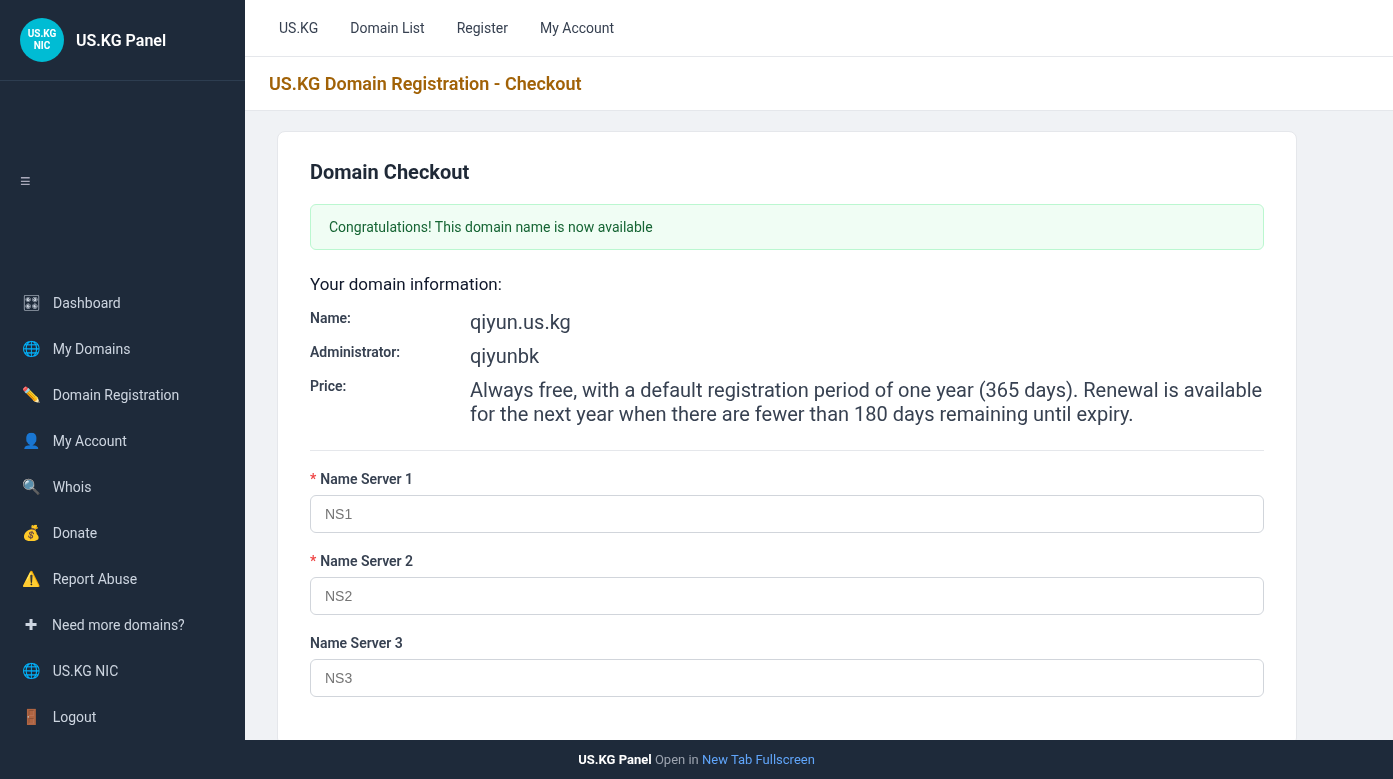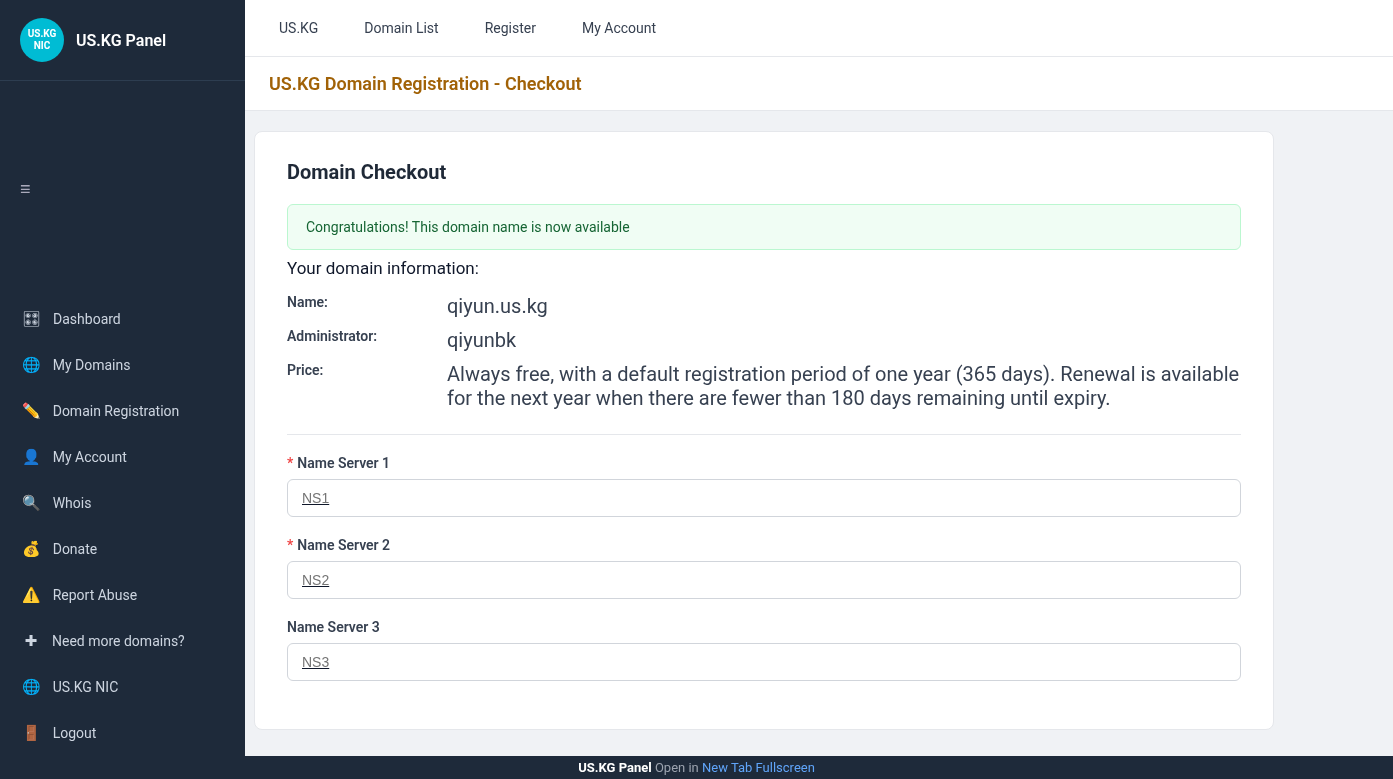--- a/index.html
+++ b/index.html
@@ -67,21 +67,21 @@
     .main { flex: 1; display: flex; flex-direction: column; overflow: hidden; }
 
     
     .topnav {
       background: white;
       border-bottom: 1px solid #e5e7eb;
       display: flex;
       align-items: center;
       padding: 0 20px;
       height: 57px;
-      gap: 18px;
+      gap: 4px;
     }
     .topnav-item {
       padding: 8px 14px;
       font-size: 14px;
       color: #374151;
       cursor: pointer;
       border-radius: 4px;
     }
 
     
@@ -93,21 +93,21 @@
     .page-header-title {
       font-size: 18px;
       font-weight: 600;
       color: #a16207;
     }
 
     
     .content-area {
       flex: 1;
       overflow-y: auto;
-      padding: 20px 9px;
+      padding: 20px 32px;
       background: #f0f2f5;
       position: relative;
     }
 
     
     .card {
       background: white;
       border-radius: 8px;
       border: 1px solid #e5e7eb;
       padding: 28px 32px;
@@ -121,21 +121,21 @@
     }
 
     
     .alert-success {
       background: #f0fdf4;
       border: 1px solid #bbf7d0;
       color: #166534;
       padding: 14px 18px;
       border-radius: 6px;
       font-size: 14px;
-      margin-bottom: 8px;
+      margin-bottom: 24px;
     }
 
     
     .domain-info-title {
       font-size: 17px;
       color: #0f172a;
       margin-bottom: 16px;
     }
     .domain-info-table { width: 100%; margin-bottom: 24px; }
     .domain-info-row { display: flex; margin-bottom: 10px; }
@@ -165,36 +165,35 @@
     .required-star { color: #ef4444; }
     .form-input {
       width: 100%;
       border: 1px solid #d1d5db;
       border-radius: 6px;
       padding: 10px 14px;
       font-size: 14px;
       color: #0f172a;
       outline: none;
       background: white;
-      text-decoration: underline;
     }
 
     
     .divider {
       border: none;
       border-top: 1px solid #e5e7eb;
       margin: 20px 0;
     }
 
     
     .footer {
       background: #1e2a3a;
       color: #9ca3af;
       text-align: center;
-      padding: 4px;
+      padding: 12px;
       font-size: 13px;
       flex-shrink: 0;
     }
     .footer a { color: #60a5fa; text-decoration: none; }
     .footer strong { color: white; }
   </style>
 </head>
 <body>
 
 <div class="layout">

